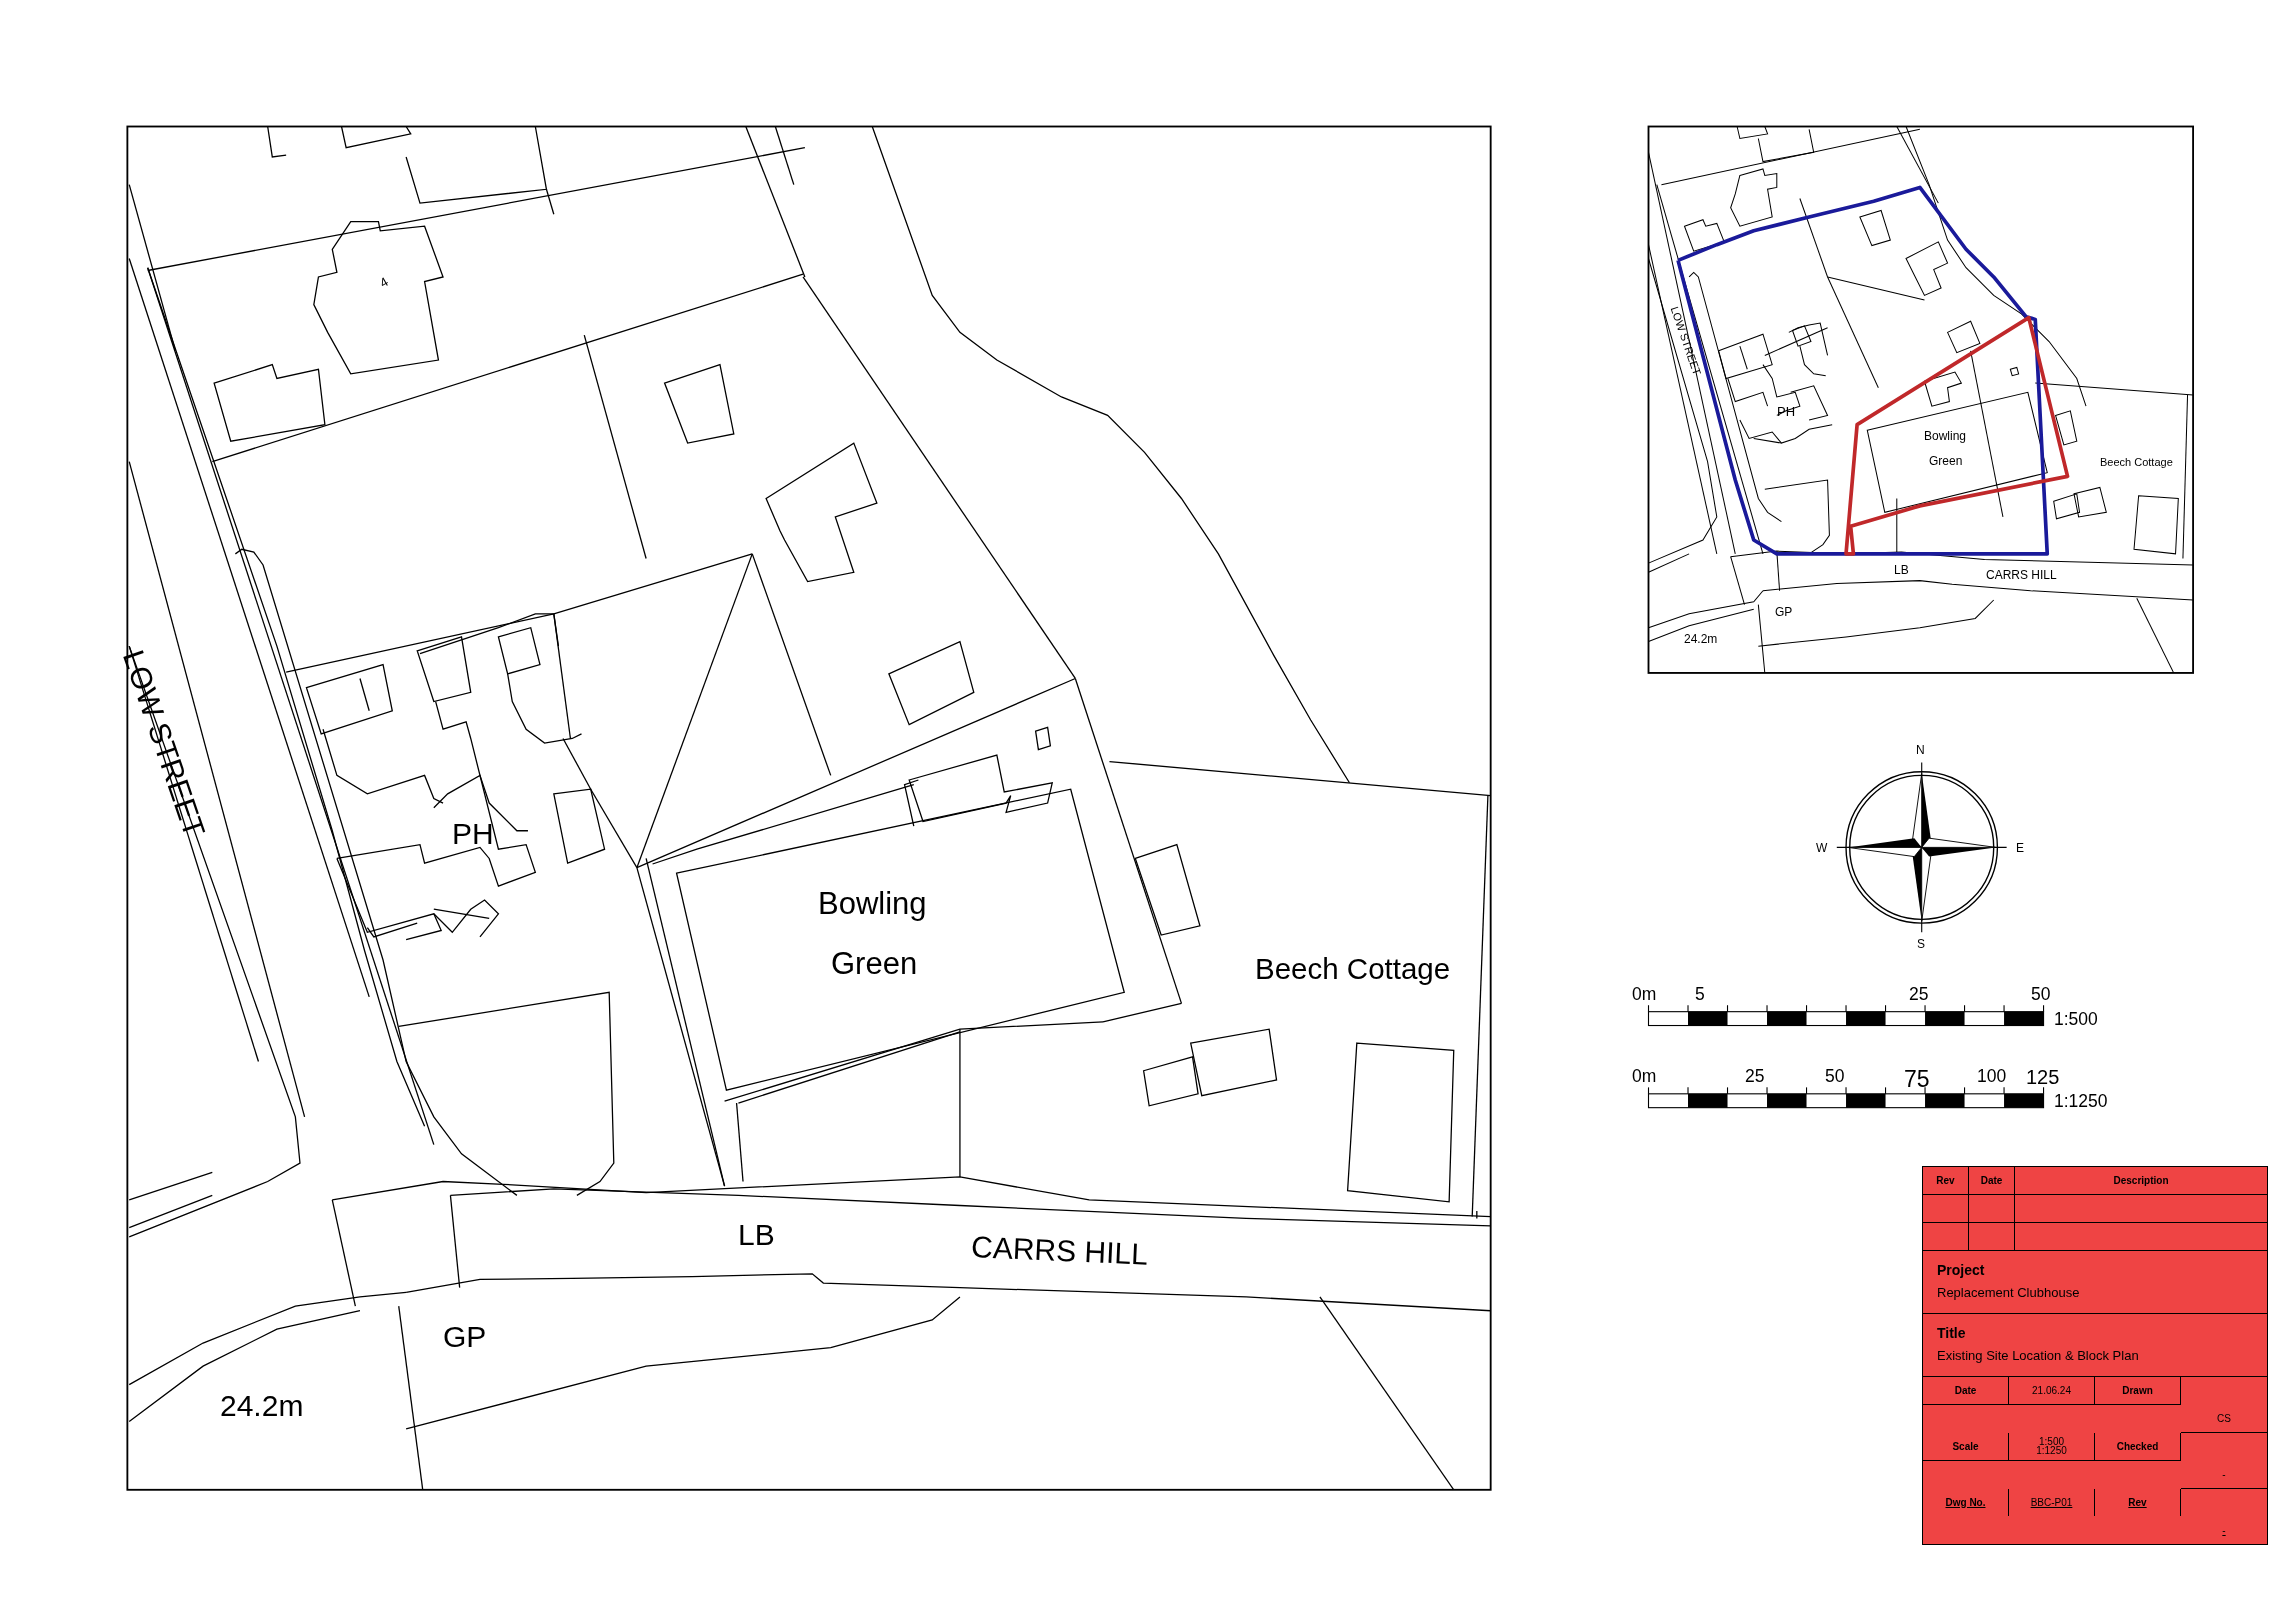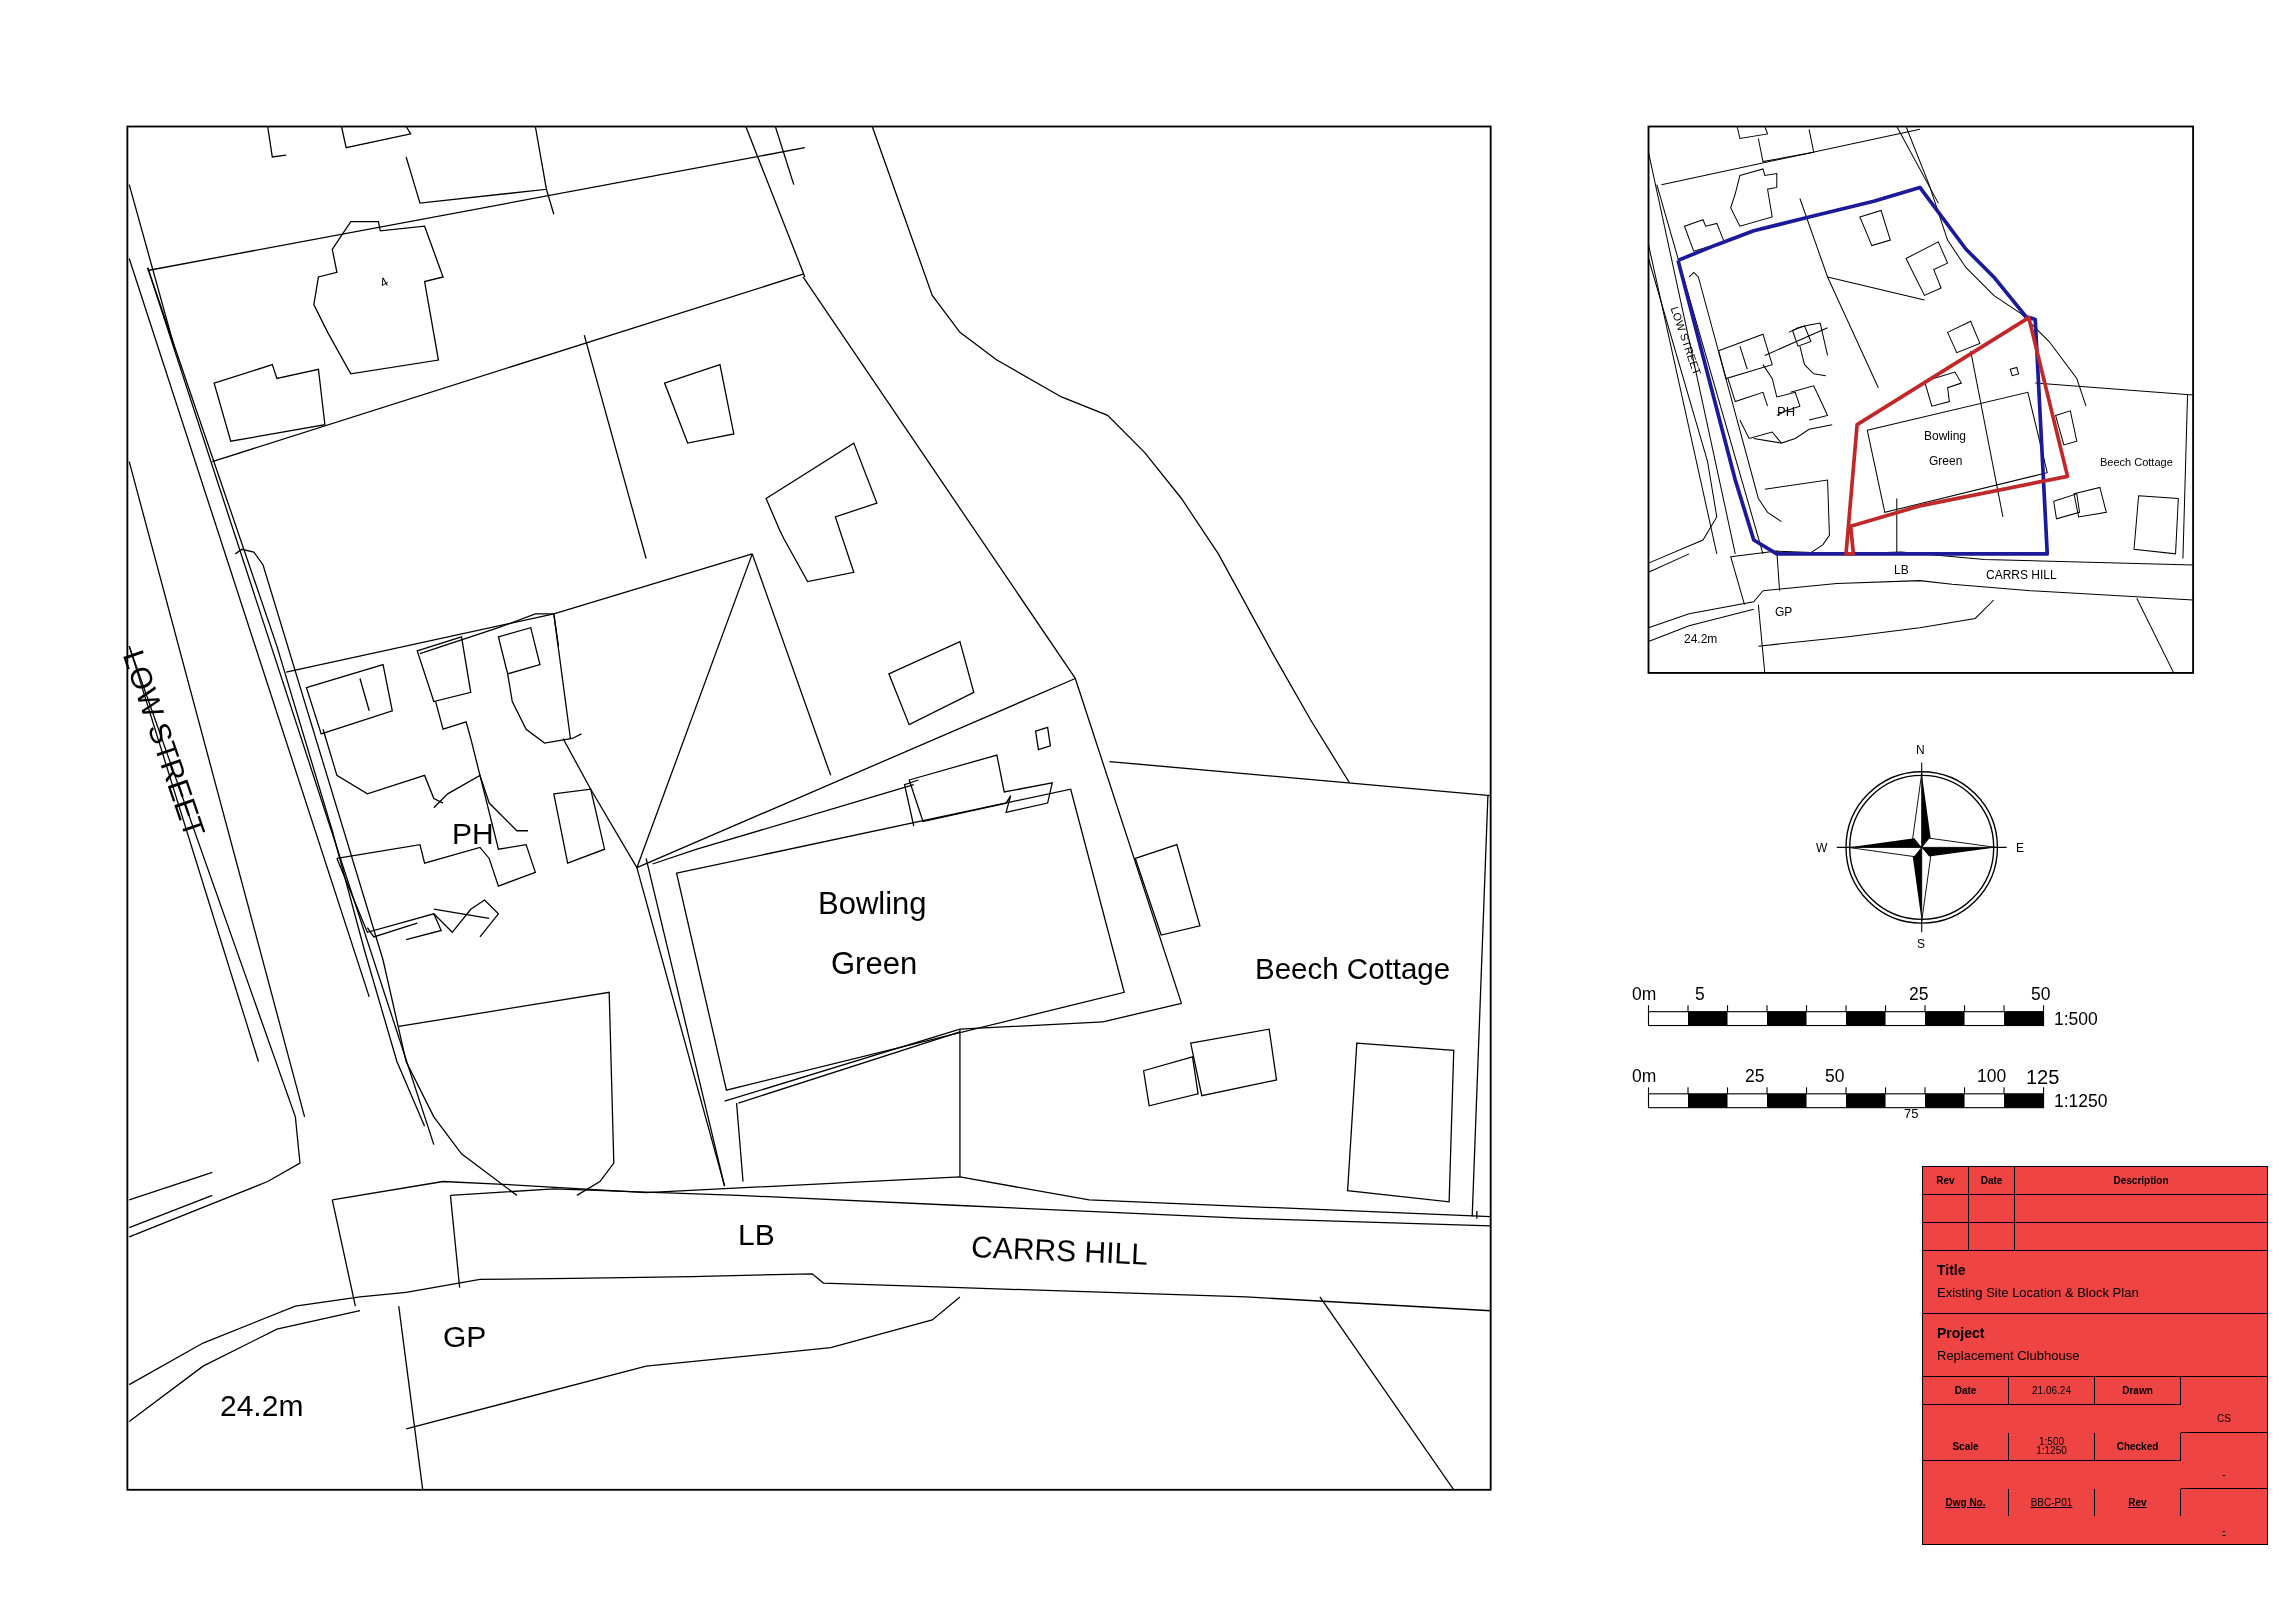--- a/index.html
+++ b/index.html
@@ -309,47 +309,47 @@
 
 <div style="position:absolute; left:1632px; top:984px; font-size:17.5px;">0m</div>
 <div style="position:absolute; left:1695px; top:984px; font-size:17.5px;">5</div>
 <div style="position:absolute; left:1909px; top:984px; font-size:17.5px;">25</div>
 <div style="position:absolute; left:2031px; top:984px; font-size:17.5px;">50</div>
 <div style="position:absolute; left:2054px; top:1009px; font-size:17.5px;">1:500</div>
 
 <div style="position:absolute; left:1632px; top:1066px; font-size:17.5px;">0m</div>
 <div style="position:absolute; left:1745px; top:1066px; font-size:17.5px;">25</div>
 <div style="position:absolute; left:1825px; top:1066px; font-size:17.5px;">50</div>
-<div style="position:absolute; left:1904px; top:1066px; font-size:13px;margin-top:40px;">75</div>
+<div style="position:absolute; left:1904px; top:1066px; font-size:23px;">75</div>
 <div style="position:absolute; left:1977px; top:1066px; font-size:17.5px;">100</div>
 <div style="position:absolute; left:2026px; top:1066px; font-size:20px;">125</div>
 <div style="position:absolute; left:2054px; top:1091px; font-size:17.5px;">1:1250</div>
 
 <div class="tb">
   <div class="tb-rev">
     <div>Rev</div>
     <div>Date</div>
     <div>Description</div>
     <div></div>
     <div></div>
     <div></div>
     <div></div>
     <div></div>
     <div></div>
   </div>
 
 
   <div class="tb-sec">
+    <div class="h">Project</div>
+    <div class="t">Replacement Clubhouse</div>
+  </div>
+
+  <div class="tb-sec">
     <div class="h">Title</div>
     <div class="t">Existing Site Location &amp; Block Plan</div>
-  </div>
-
-  <div class="tb-sec">
-    <div class="h">Project</div>
-    <div class="t">Replacement Clubhouse</div>
   </div>
 
   <div class="tb-meta">
     <div class="k">Date</div>
     <div>21.06.24</div>
     <div class="k">Drawn</div>
     <div>CS</div>
 
     <div class="k">Scale</div>
     <div style="flex-direction:column;">

